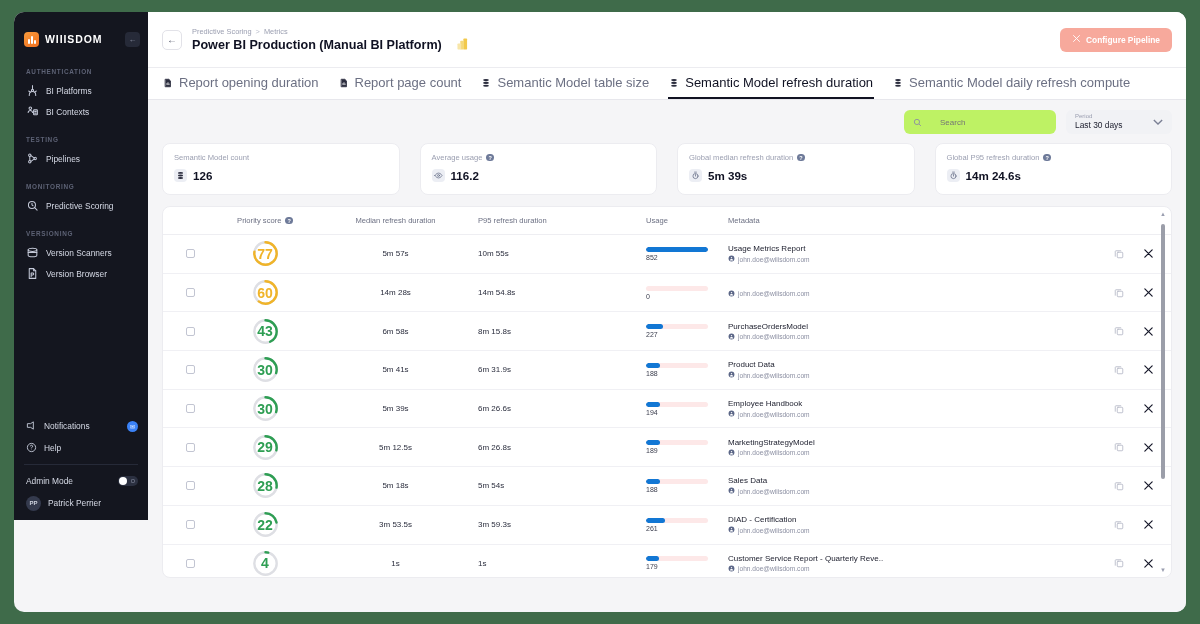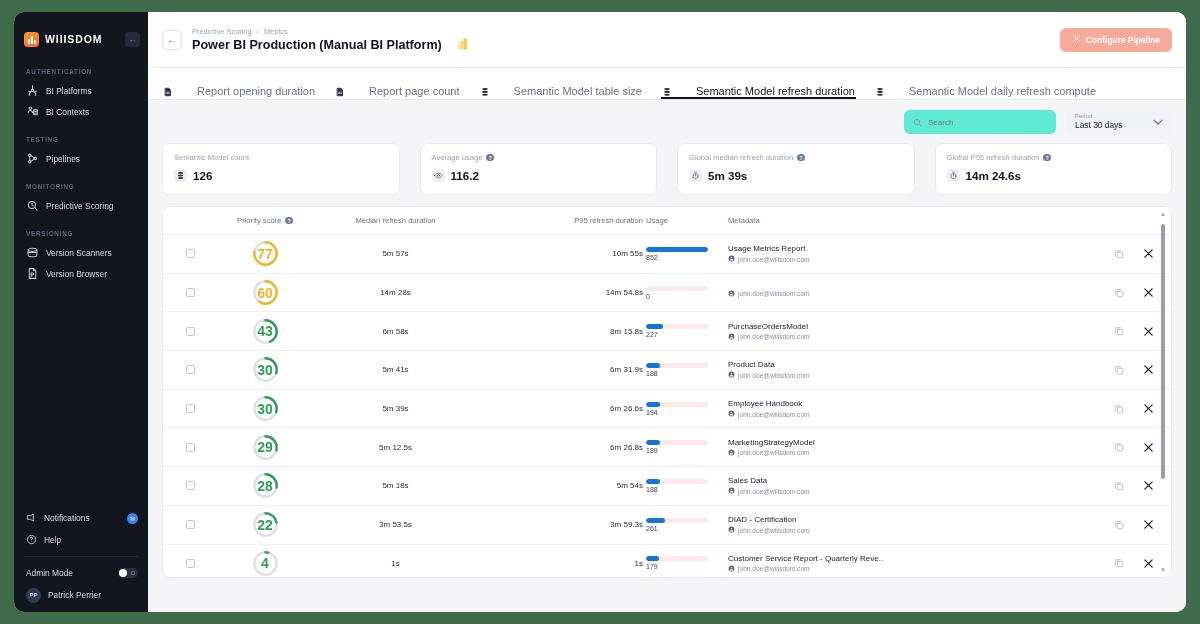--- a/index.html
+++ b/index.html
@@ -14,21 +14,21 @@
     left: 14px; top: 12px;
     width: 1172px; height: 600px;
     background: #f5f5f7;
     border-radius: 10px;
     overflow: hidden;
     display: flex;
   }
 
   
   .sidebar {
-    width: 134px; height: 600px;
+    width: 134px; height: 508px;
     background: #14161f;
     flex: 0 0 134px;
     position: relative;
     color: #cfd3df;
   }
   .brand {
     display: flex; align-items: center;
     gap: 6px;
     padding: 12px 8px 0 10px;
     height: 42px;
@@ -123,33 +123,33 @@
     display:flex;align-items:center;gap:5px;
     font-size:8.4px; font-weight:600; cursor:pointer;
   }
 
   .tabsbar{
     height:32px; background:#fff; display:flex; align-items:stretch;
     padding: 0 14px; gap: 18px; flex:0 0 32px;
     border-bottom:1px solid #e7e7ec;
   }
   .tab{
-    display:flex;align-items:flex-end;gap:24px;
-    font-size:11px;color:#6c7083; cursor:pointer;
+    display:flex;align-items:center;gap:6px;
+    font-size:13px;color:#6c7083; cursor:pointer;
     border-bottom:2px solid transparent; padding: 0 1px;
   }
   .tab.active{ color:#101223; font-weight:500; border-bottom-color:#111322;}
   .tab .ticon{ width:10px;height:10px;display:flex;align-items:center;justify-content:center;}
 
   .content{ flex:1; padding: 10px 14px 0 14px; overflow:hidden; }
 
   .filters{ display:flex; justify-content:flex-end; gap:10px; margin-bottom:9px;}
   .search-box{
-    width:152px;height:24px;background:#5eead4;border-radius:6px;
-    display:flex;align-items:center;gap:6px;padding:0 9px;
+    width:152px;height:24px;background:#bef264;border-radius:6px;
+    display:flex;align-items:center;gap:18px;padding:0 9px;
   }
   .search-box input{
     border:none;background:transparent;outline:none;
     font-size:8px;color:#6c7083;width:100%;
     font-family:"Liberation Sans",sans-serif;
   }
   .period-box{
     width:106px;height:24px;background:#f1f2f5;border-radius:6px;
     display:flex;align-items:center;padding:0 9px; position:relative;
   }
@@ -188,21 +188,21 @@
   }
   .tbody{ position:relative; height: 343px; overflow:hidden;}
   .trow{
     display:flex; align-items:center; height:38.7px;
     border-bottom:1px solid #f0f0f4;
   }
   .c-check{ width:54px; flex:0 0 54px; display:flex; justify-content:center;}
   .chk{ width:9px;height:9px;border:1px solid #c2c5d2;border-radius:2px;background:#fff;}
   .c-score{ width:96px; flex:0 0 96px; display:flex; justify-content:center;}
   .c-median{ width:165px; flex:0 0 165px; text-align:center; font-size:8px; color:#2a2d3d;}
-  .c-p95{ width:165px; flex:0 0 165px; text-align:right; font-size:8px; color:#2a2d3d;}
+  .c-p95{ width:165px; flex:0 0 165px; text-align:left; font-size:8px; color:#2a2d3d;}
   .c-usage{ width:78px; flex:0 0 78px; padding-left:3px;}
   .c-meta{ flex:1; padding-left:7px; min-width:0;}
   .c-act{ width:76px; flex:0 0 76px; display:flex; align-items:center; justify-content:center; gap:18px;}
 
   .thead .c-median,.thead .c-p95{ font-size:7.6px;color:#6c7083;}
   .thead .c-score{ display:flex; align-items:center; justify-content:center; gap:4px;}
   .thead .c-usage,.thead .c-meta{ font-size:7.6px;color:#6c7083;}
 
   .gauge{ position:relative; width:27px;height:27px;}
   .gauge svg{ display:block; transform: rotate(-90deg); }

